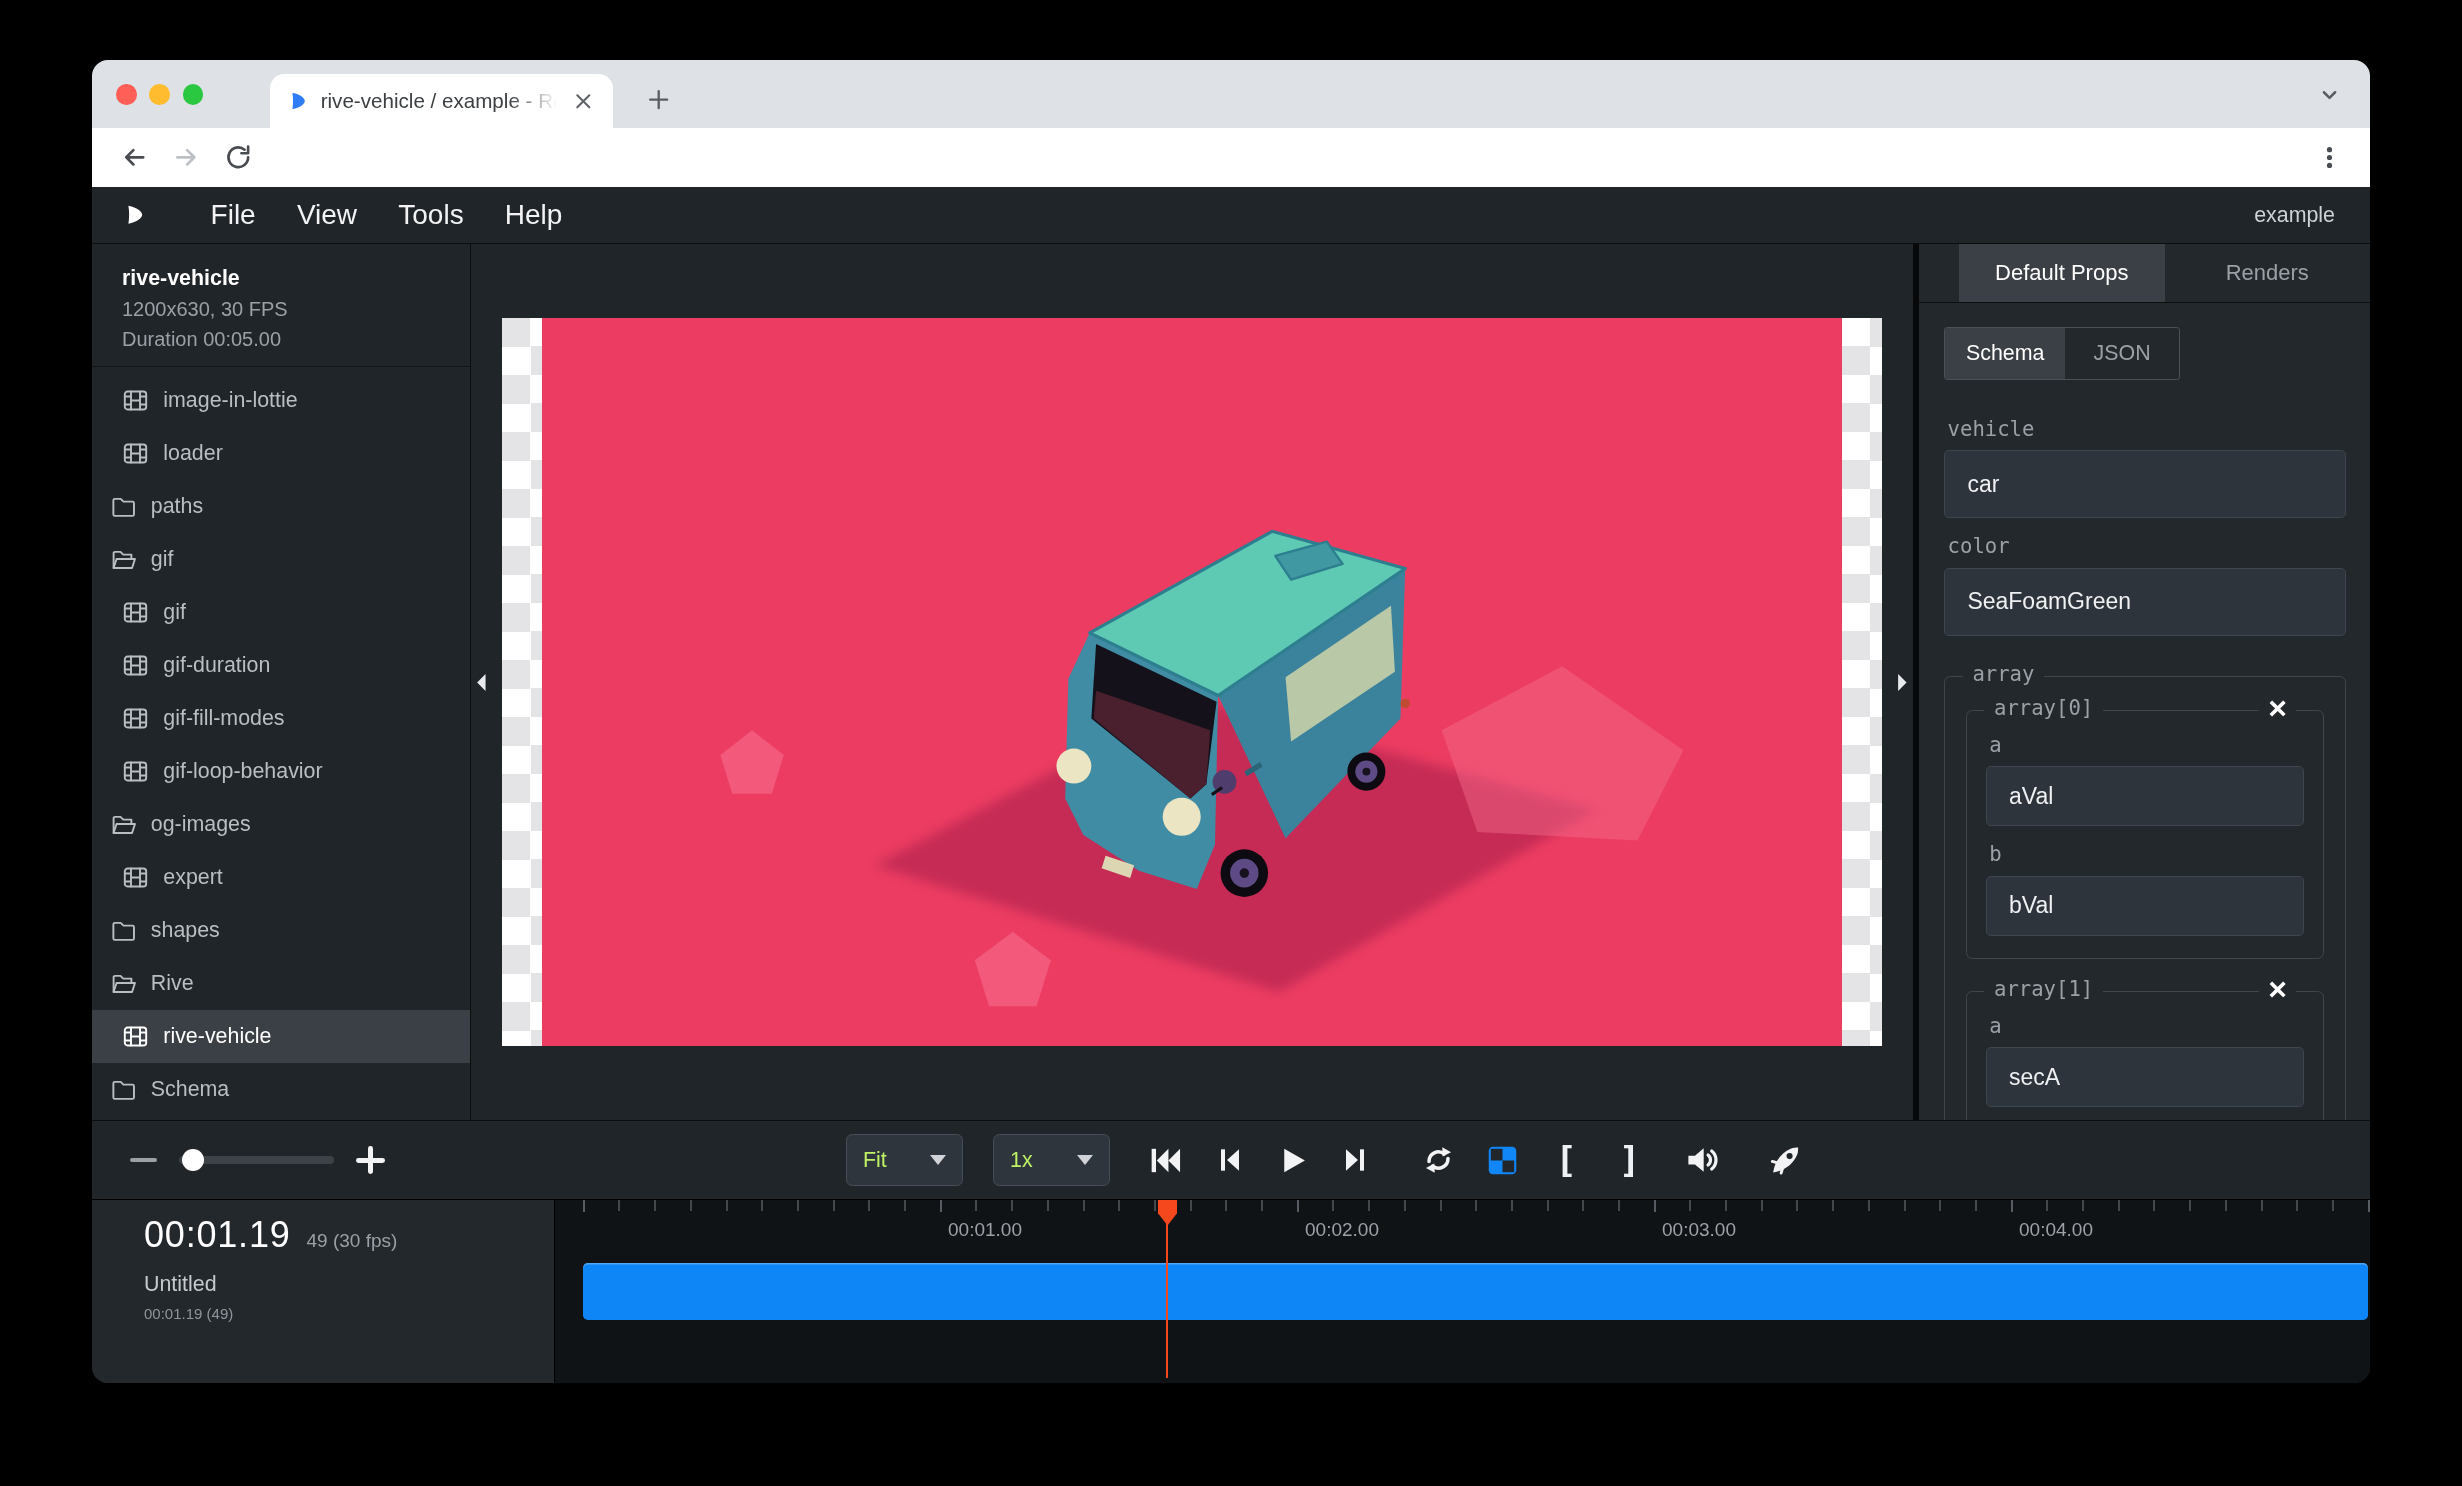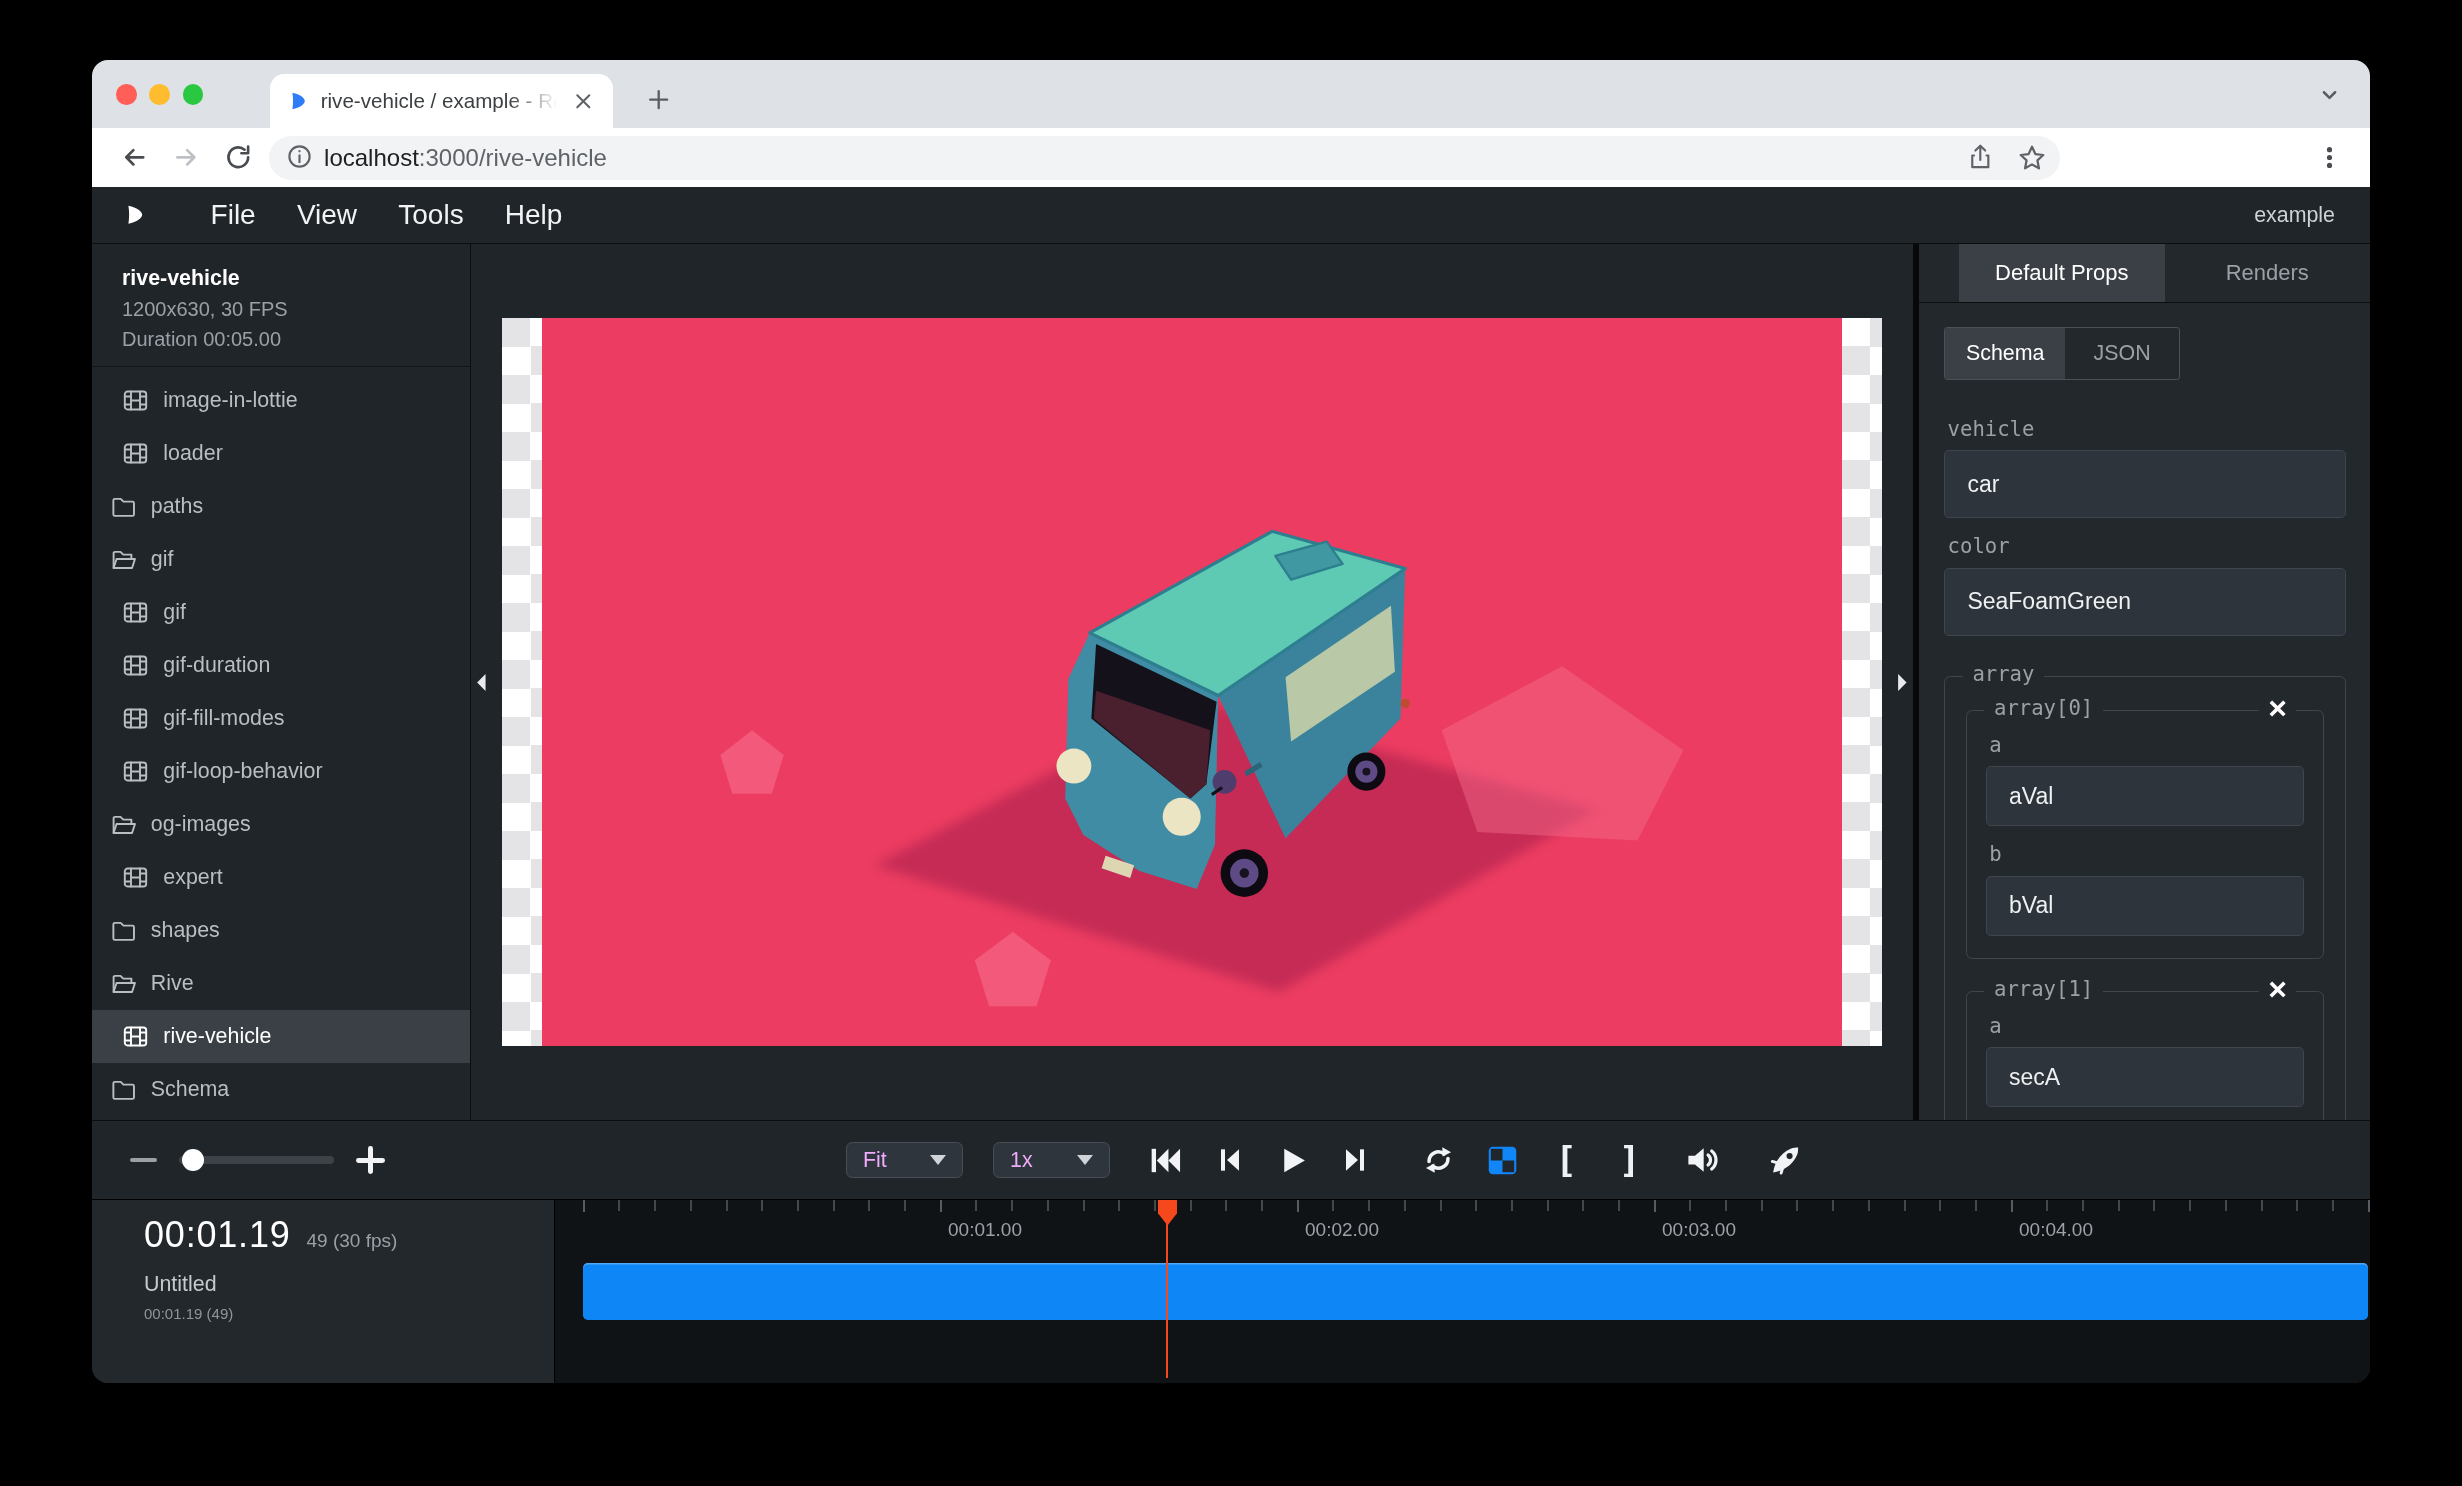--- a/index.html
+++ b/index.html
@@ -83,21 +83,21 @@
   .toolbar { height:79px; flex:none; border-top:1.6px solid #0b0d0f; background:#20252a; position:relative; display:flex; align-items:center; }
   .zoomctl { position:absolute; left:38px; display:flex; align-items:center; gap:22px; }
   .zminus { width:27px; height:4.8px; border-radius:2.4px; background:#9aa0a6; }
   .ztrack { width:155px; height:7.1px; border-radius:4px; background:#3c4248; position:relative; }
   .zknob { position:absolute; left:3.2px; top:50%; transform:translateY(-50%); width:22px; height:22px; border-radius:50%; background:#fff; }
   .zplus { position:relative; width:28.6px; height:28.6px; }
   .zplus::before, .zplus::after { content:""; position:absolute; background:#f1f3f4; border-radius:2.4px; }
   .zplus::before { left:0; right:0; top:12px; height:4.8px; }
   .zplus::after { top:0; bottom:0; left:12px; width:4.8px; }
   .centerctl { position:absolute; left:754px; display:flex; align-items:center; }
-  .select { width:117px; height:36px; background:#2e353c; border:1.6px solid #454d55; border-radius:6.3px; display:flex; align-items:center; justify-content:space-between; padding:0 16px; font-size:21.4px; color:#f0abfc; }
+  .select { width:117px; height:52px; background:#2e353c; border:1.6px solid #454d55; border-radius:6.3px; display:flex; align-items:center; justify-content:space-between; padding:0 16px; font-size:21.4px; color:#bef264; }
   .caret { width:0; height:0; border-left:8px solid transparent; border-right:8px solid transparent; border-top:10.3px solid #d0d3d7; }
   .sel-gap { width:30px; }
   .iconrow { display:flex; align-items:center; gap:28.6px; margin-left:38px; }
   .tbico { width:35px; height:35px; display:flex; align-items:center; justify-content:center; }
   .bracket { font-family:"DejaVu Sans Mono", monospace; font-size:36px; font-weight:bold; color:#eef1f3; line-height:1; }
 
   
   .timeline { height:184px; flex:none; display:flex; background:#101316; border-top:1.6px solid #000; }
   .tl-left { width:463px; flex:none; background:#23282d; padding:14.3px 0 0 52px; border-right:1.6px solid #000; }
   .tl-time-row { display:flex; align-items:baseline; gap:16px; }
@@ -161,40 +161,20 @@
       <svg width="28.6" height="28.6" viewBox="0 0 32 32" class="stroke" style="stroke:#bdc1c6;stroke-width:3">
           <path d="M6 16 H24 M17 8 L25 16 L17 24"></path>
         </svg>
     </span>
     <span class="nav-ico">
       <svg width="28.6" height="28.6" viewBox="0 0 32 32" class="stroke" style="stroke:#494c50;stroke-width:3">
           <path d="M27 16 a11 11 0 1 1 -4 -8.5"></path>
           <path d="M27 4 V11.5 H19.5" fill="none"></path>
         </svg>
     </span>
-    <div class="urlpill">
-      <span>
-        <svg width="27" height="27" viewBox="0 0 24 24" class="stroke" style="stroke:#5f6368;stroke-width:1.9">
-            <circle cx="12" cy="12" r="9"></circle>
-            <path d="M12 11 V17 M12 7.2 V7.4"></path>
-          </svg>
-      </span>
-      <span class="url-text"><span>localhost</span><span class="dim">:3000/rive-vehicle</span></span>
-      <span class="pill-ico">
-        <svg width="28.6" height="28.6" viewBox="0 0 32 32" class="stroke" style="stroke:#5f6368;stroke-width:2.4">
-            <path d="M16 4 V19 M10.5 8.5 L16 3 L21.5 8.5"></path>
-            <path d="M9 14 H7 V27 H25 V14 H23"></path>
-          </svg>
-      </span>
-      <span class="pill-ico">
-        <svg width="30" height="30" viewBox="0 0 32 32" class="stroke" style="stroke:#5f6368;stroke-width:2.4">
-            <path d="M16 4 L19.6 11.8 L28 12.8 L21.8 18.6 L23.4 27 L16 22.8 L8.6 27 L10.2 18.6 L4 12.8 L12.4 11.8 Z"></path>
-          </svg>
-      </span>
-    </div>
     <span class="menu3dot">
       <svg width="27" height="27" viewBox="0 0 24 24" fill="#494c50">
           <circle cx="12" cy="5" r="2.3"></circle>
           <circle cx="12" cy="12" r="2.3"></circle>
           <circle cx="12" cy="19" r="2.3"></circle>
         </svg>
     </span>
   </div>
 
   <div class="app">

